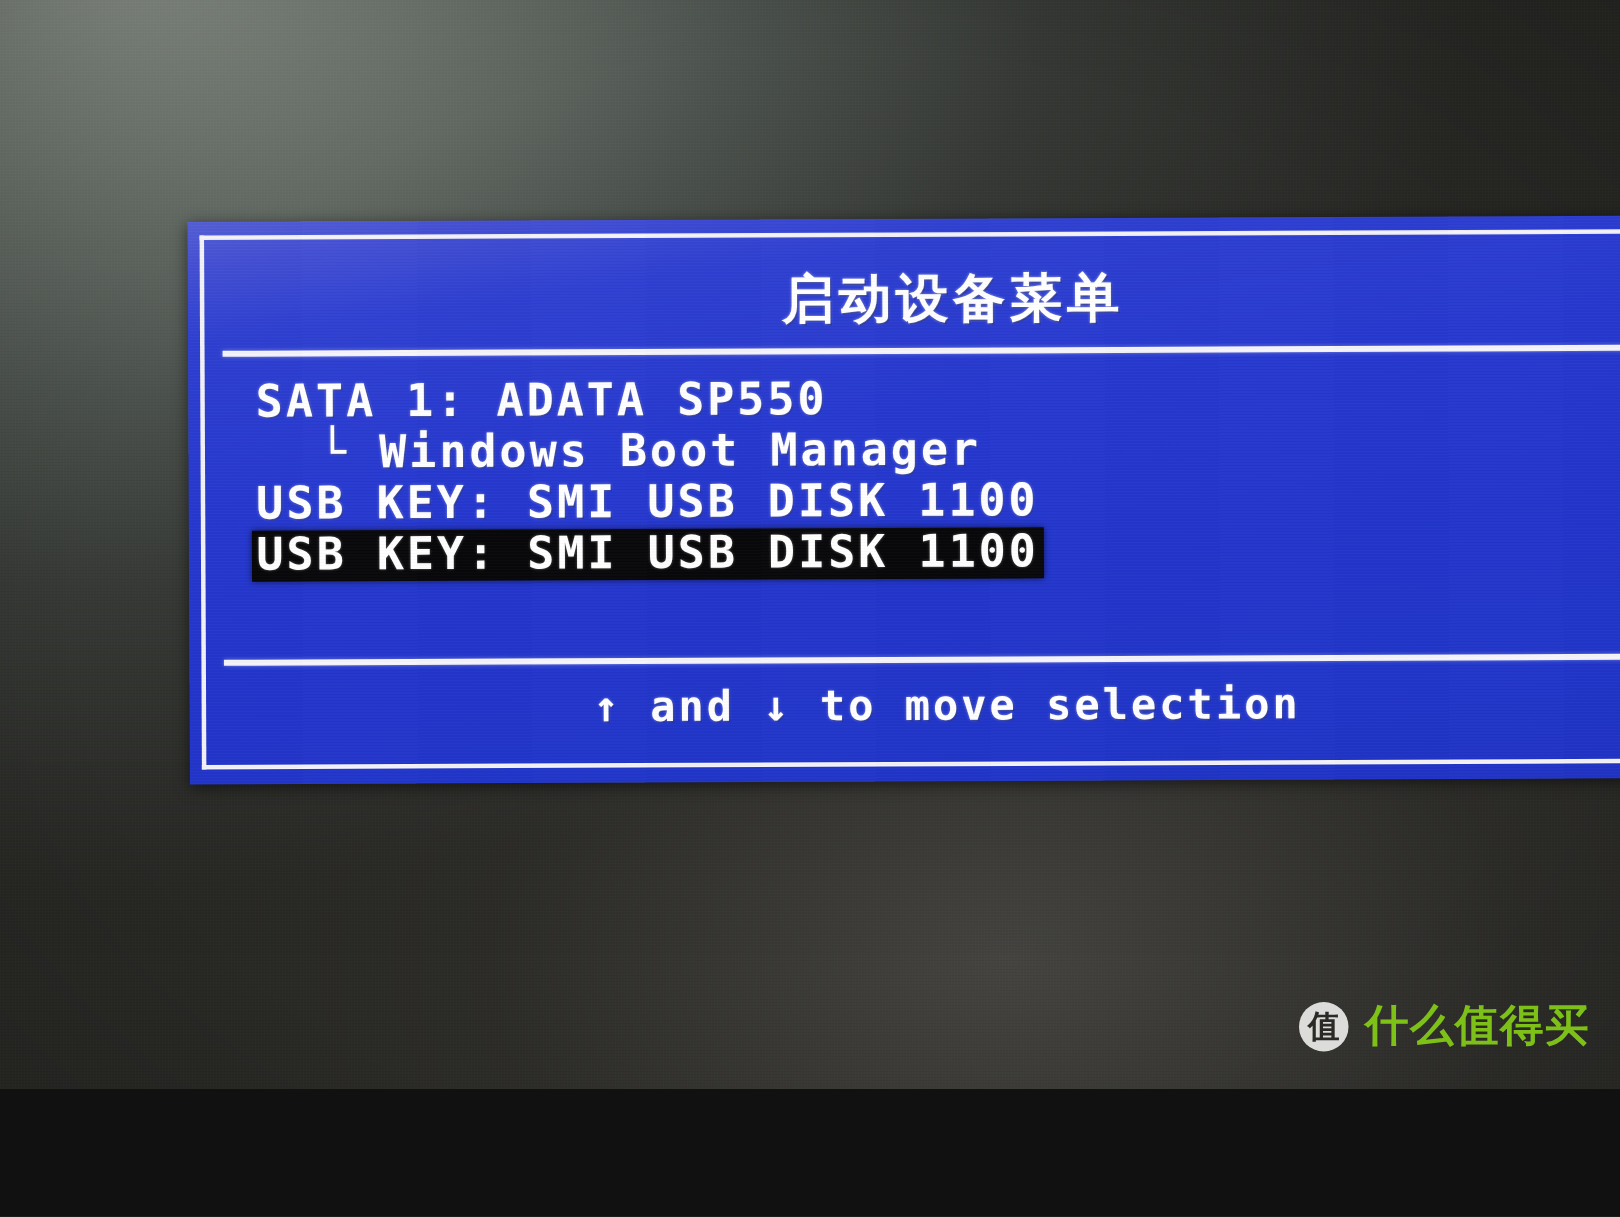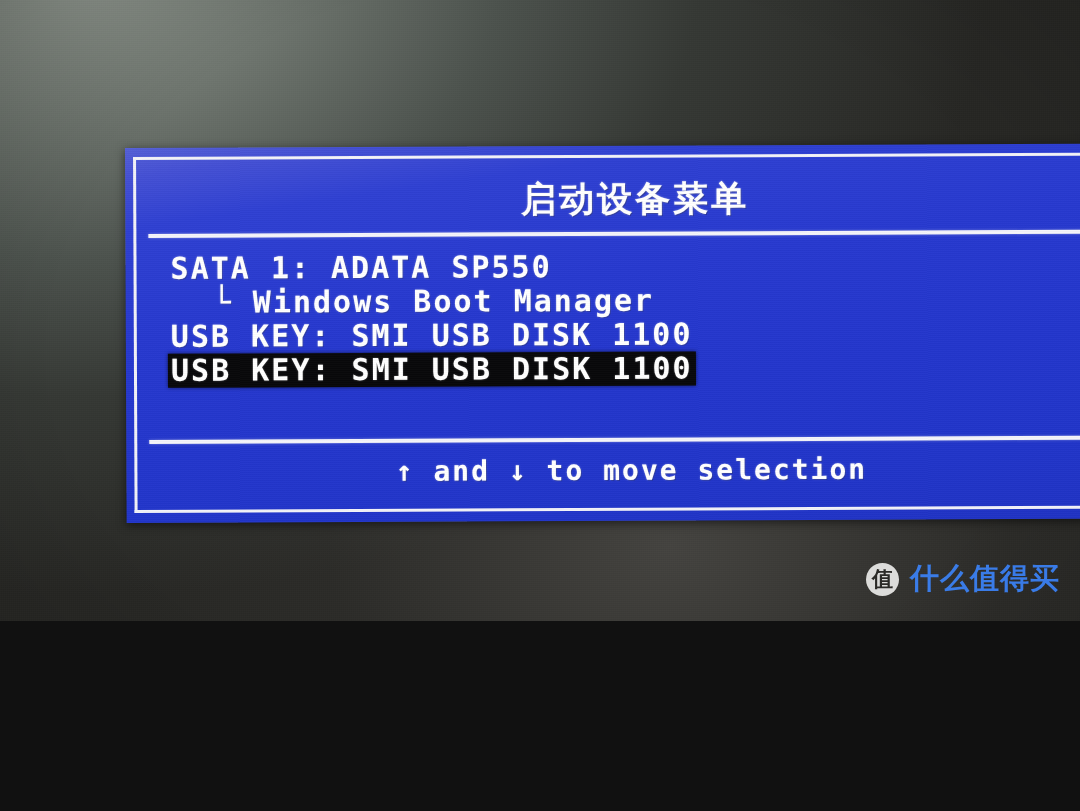--- a/index.html
+++ b/index.html
@@ -3,21 +3,21 @@
 <meta charset="utf-8">
 <style>
   html, body {
     margin: 0;
     padding: 0;
     background: #111;
   }
   #screenshot {
     position: relative;
     width: 1080px;
-    height: 621px;
+    height: 726px;
     overflow: hidden;
     font-family: "DejaVu Sans", sans-serif;
     
     background-color: #2b2a27;
   }
 
   
   .bg-base {
     position: absolute;
     inset: 0;
@@ -171,21 +171,21 @@
     font-family: "DejaVu Sans", sans-serif;
     font-size: 21px;
     font-weight: 700;
     line-height: 33px;
     text-align: center;
   }
   .wm-text {
     font-family: "DejaVu Sans", sans-serif;
     font-size: 29px;
     font-weight: 600;
-    color: #3b82f6;
+    color: #84cc16;
     letter-spacing: 1px;
   }
 </style>
 </head>
 <body>
 
 <div id="screenshot">
 
   <div class="bg-base"></div>
   <div class="bg-vignette"></div>

